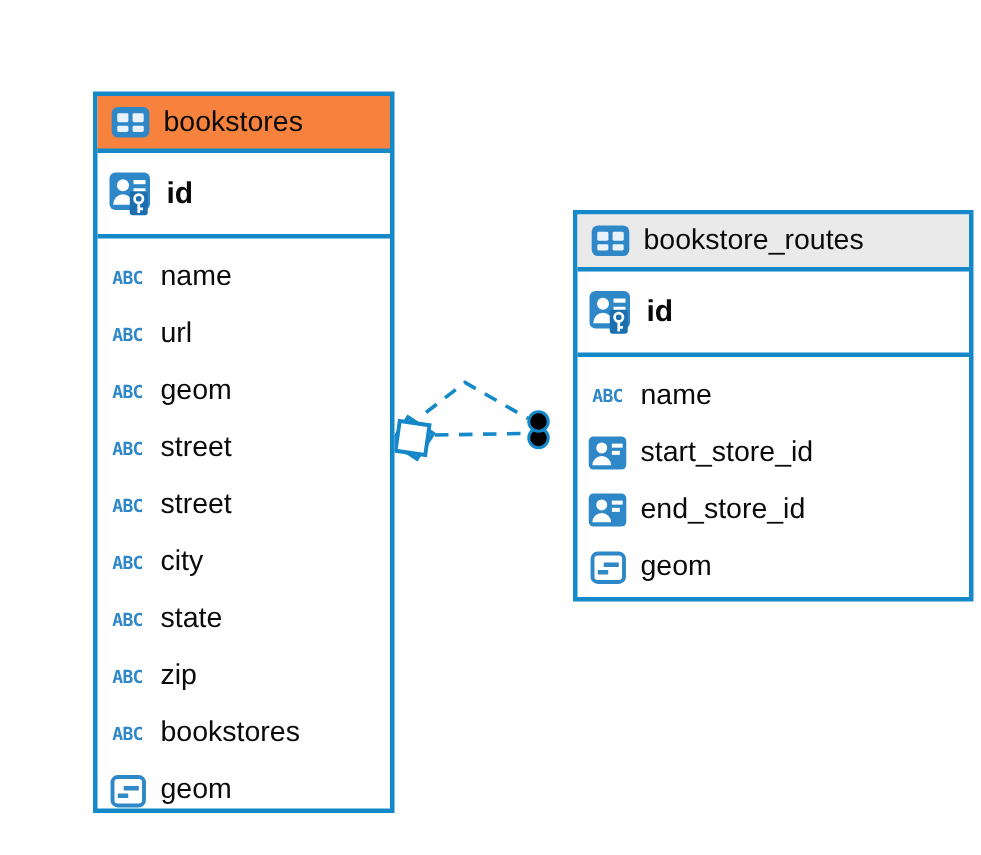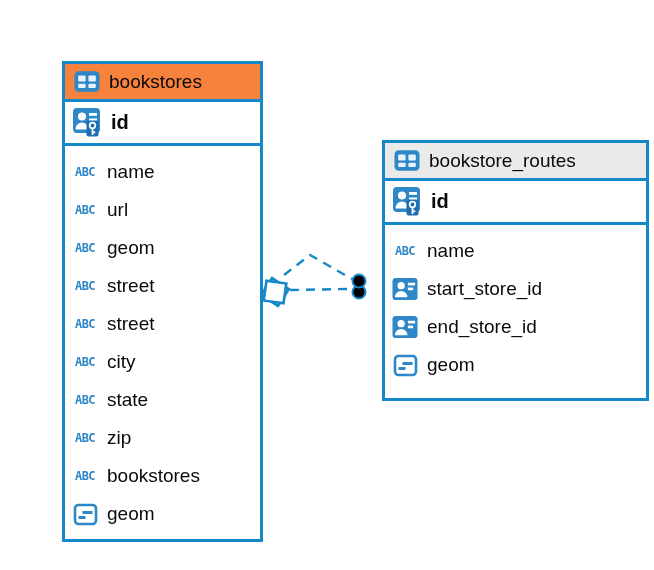--- a/index.html
+++ b/index.html
@@ -13,21 +13,21 @@
   *{margin:0;padding:0;box-sizing:border-box;}
   body{background:#ffffff;font-family:"Liberation Sans", sans-serif;}
   .canvas{position:relative;width:654px;height:570px;background:#ffffff;overflow:hidden;}
   .er-table{position:absolute;background:#ffffff;border:3px solid var(--blue);}
   .t-bookstores{left:62px;top:61px;width:201px;height:481px;}
   .t-routes{left:365px;top:140px;width:267px;height:261px;margin-left:17px;}
   .thead{display:flex;align-items:center;gap:9px;padding:0 9px;height:38px;
          border-bottom:3px solid var(--blue);font-size:19px;color:var(--text);}
   .thead-orange{background:var(--orange);}
   .thead-gray{background:var(--gray);}
-  .pkrow{display:flex;align-items:center;gap:9px;padding:0 7px;height:44px;
+  .pkrow{display:flex;align-items:center;gap:9px;padding:0 7px;height:57px;
          border-bottom:3px solid var(--blue);font-size:20px;font-weight:700;color:var(--text);}
   .cols{padding:7px 0 3px;}
   .colrow{display:flex;align-items:center;gap:9px;padding:0 7px;height:38px;
           font-size:19px;color:var(--text);white-space:nowrap;}
   .abc{font-family:"DejaVu Sans Mono", monospace;font-weight:700;font-size:12px;
        color:var(--icon-blue);letter-spacing:-0.5px;width:26px;flex:0 0 26px;text-align:center;}
   .icw{width:26px;flex:0 0 26px;display:flex;justify-content:center;align-items:center;}
   .icw-pk{width:30px;flex:0 0 30px;}
   svg{display:block;}
   .relations{position:absolute;left:0;top:0;pointer-events:none;}

